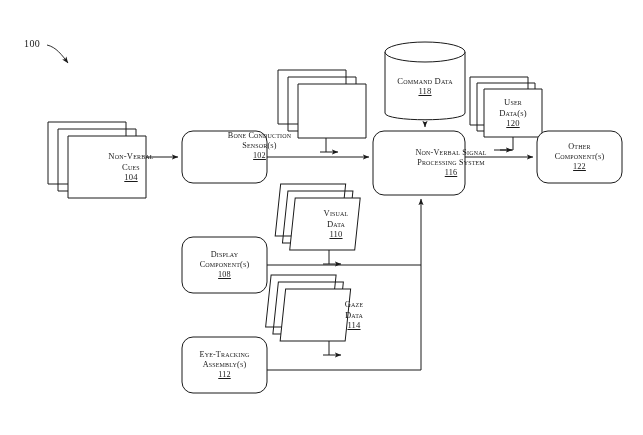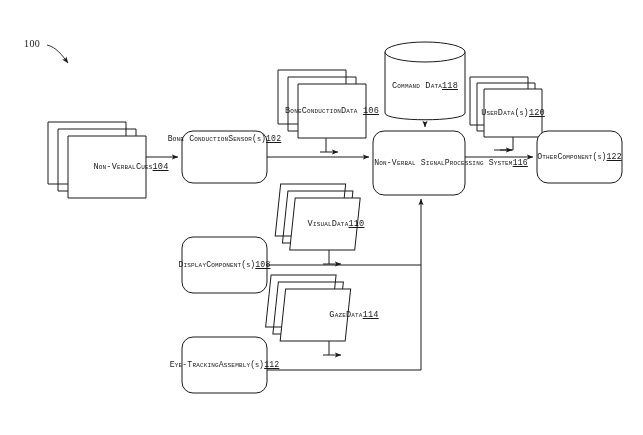--- a/index.html
+++ b/index.html
@@ -7,29 +7,28 @@
     width:643px;height:435px;position:relative;overflow:hidden;
     font-family:"Liberation Serif", serif;
     color:#1a1a1a;
   }
   #canvas{position:absolute;left:0;top:0;width:643px;height:435px;}
   .svg-layer{position:absolute;left:0;top:0;width:643px;height:435px;}
 
   
   .node-text{
     position:absolute;
-    display:flex;flex-direction:row;
+    display:flex;flex-direction:column;
     align-items:center;justify-content:center;
     text-align:center;
     font-variant:small-caps;
     letter-spacing:.02em;
     line-height:1.22;
     pointer-events:none;
     white-space:nowrap;
-    font-family:Liberation Mono, monospace;
   }
   .node-text .ln{display:block;}
   .node-text .ref{text-decoration:underline;}
   .node-text .inline-ref{text-decoration:underline;}
 
   
   .rbox-label{font-size:8.2px;}
   
   .stack-label{font-size:8.6px;}
   
@@ -145,31 +144,26 @@
 
     </g>
   </svg>
 
   <div class="node-text stack-label" style="left:68px;top:136px;width:78px;height:62px;margin-left:24px;">
     <span class="ln">Non-Verbal</span>
     <span class="ln">Cues</span>
     <span class="ln ref">104</span>
   </div>
 
-  <div class="node-text rbox-label" style="left:182px;top:113px;width:85px;height:52px;">
+  <div class="node-text rbox-label" style="left:182px;top:120px;width:85px;height:52px;padding-left:35px;">
     <span class="ln">Bone Conduction</span>
     <span class="ln">Sensor(s)</span>
     <span class="ln ref">102</span>
   </div>
 
-  <div class="node-text stack-label" style="left:298px;top:84px;width:68px;height:54px;">
-    <span class="ln">Bone</span>
-    <span class="ln">Conduction</span>
-    <span class="ln"><span>Data</span>&nbsp;<span class="inline-ref">106</span></span>
-  </div>
 
   <div class="node-text cyl-label" style="left:385px;top:62px;width:80px;height:48px;">
     <span class="ln">Command Data</span>
     <span class="ln ref">118</span>
   </div>
 
   <div class="node-text stack-label" style="left:484px;top:89px;width:58px;height:48px;">
     <span class="ln">User</span>
     <span class="ln">Data(s)</span>
     <span class="ln ref">120</span>

